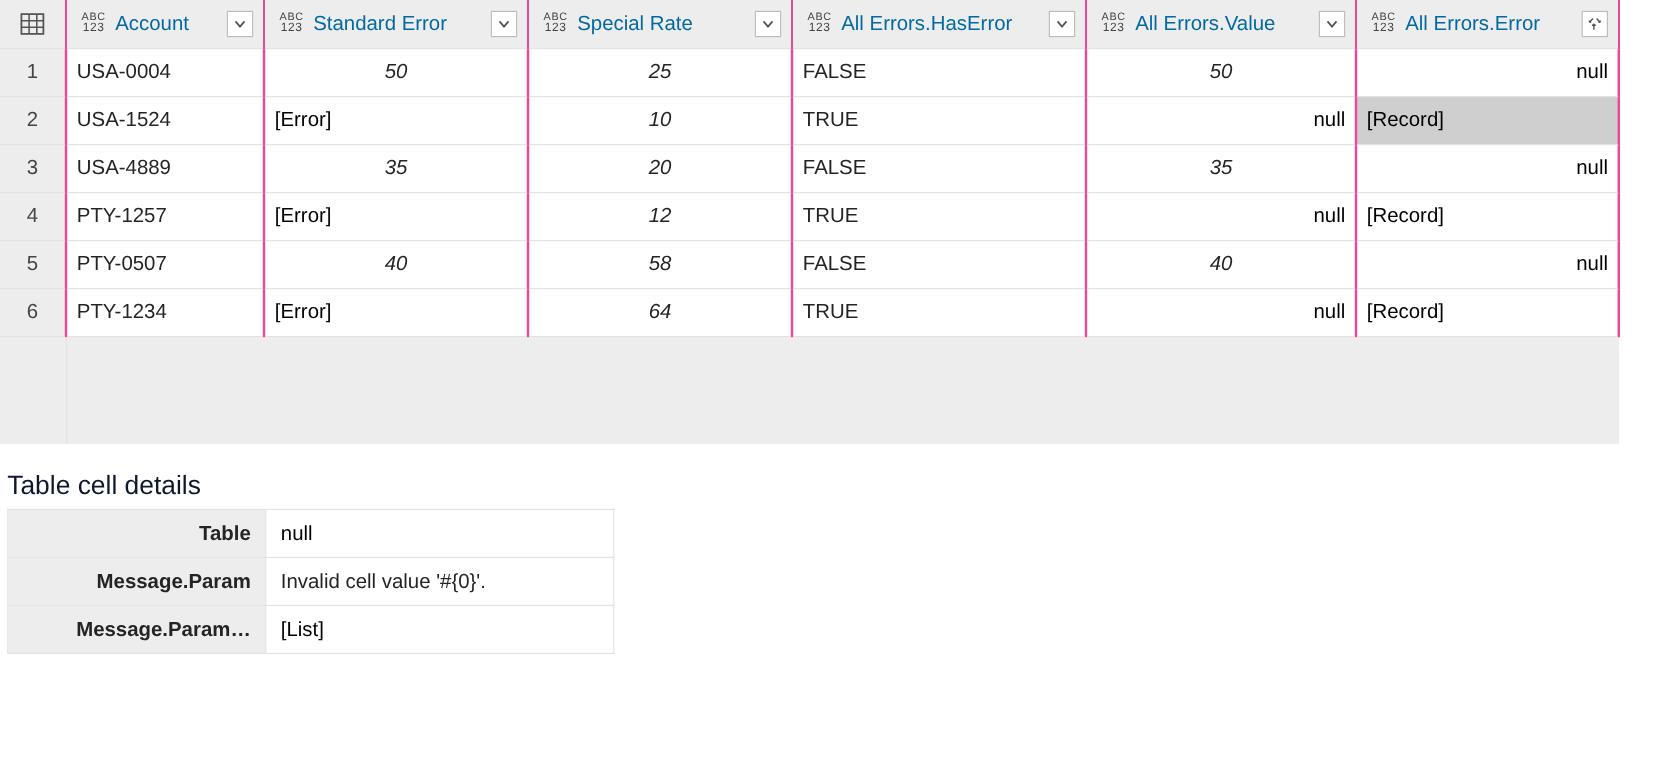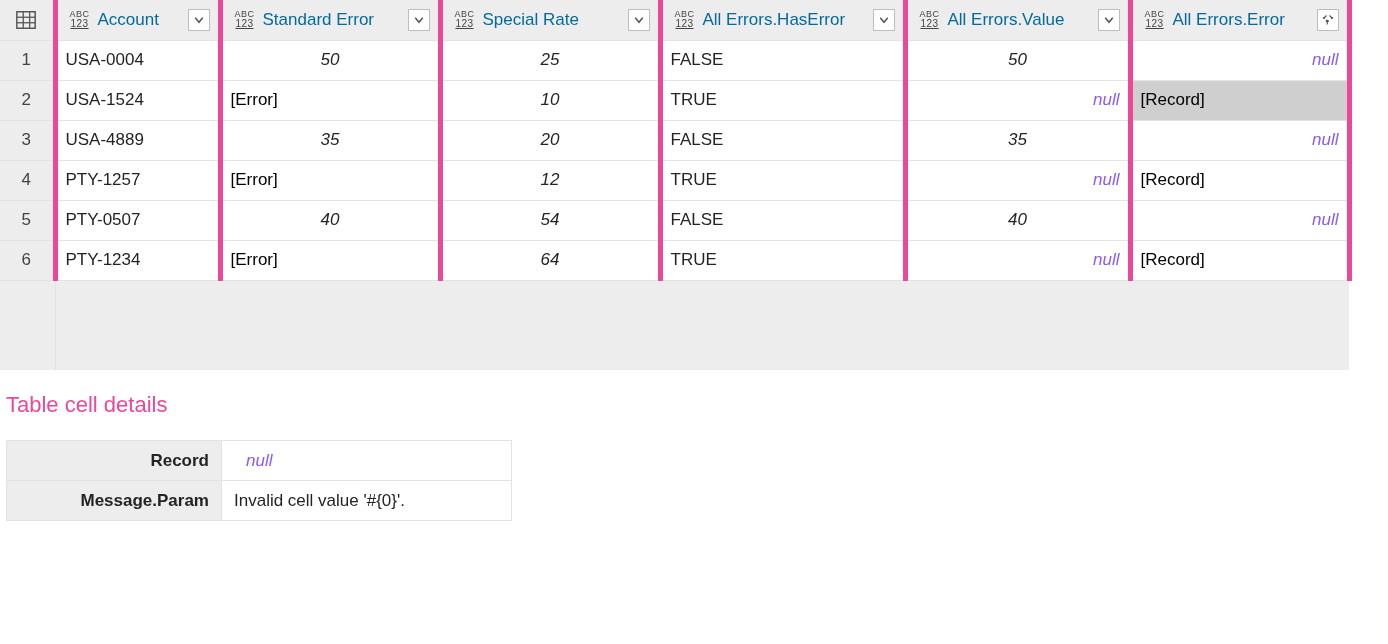--- a/index.html
+++ b/index.html
@@ -14,21 +14,21 @@
   .grid-wrap {
     width: 1349px;
     border-right: 1px solid #e3e3e3;
   }
   table.grid {
     border-collapse: collapse;
     table-layout: fixed;
     width: 100%;
   }
   .grid th, .grid td {
-    border-right: 5px solid #ec4899;
+    border-right: 2px solid #ec4899;
     border-bottom: 1px solid #e3e3e3;
     height: 40px;
     padding: 0 8px;
     white-space: nowrap;
     overflow: hidden;
   }
   .grid th {
     background: #ededed;
     font-weight: 400;
     text-align: left;
@@ -50,50 +50,50 @@
     height:100%;
   }
   .col-name { flex:1; color:#0369a1; }
   .type-icon {
     width:28px; height:24px;
     display:flex; flex-direction:column; align-items:center; justify-content:center;
     line-height:1;
     color:#444;
   }
   .type-icon .abc { font-size:9px; letter-spacing:0.5px; }
-  .type-icon .num { font-size:10px; letter-spacing:0.5px;text-decoration:underline; }
+  .type-icon .num { font-size:10px; letter-spacing:0.5px; }
   .filter-btn {
     width:22px; height:22px;
     border:1px solid #bdbdbd;
     background:#fff;
     display:flex; align-items:center; justify-content:center;
     color:#555;
   }
   .filter-btn svg { width:12px; height:12px; }
   .table-icon {
     width:100%; height:100%;
     display:flex; align-items:center; justify-content:center;
   }
   .table-icon svg { width:22px; height:22px; }
   .num-cell { text-align:center; font-style:italic; }
   .link-val { color:#000000; }
-  .null-val { color:#8b5cf6; font-style:italic; text-align:right;margin-left:12px;}
+  .null-val { color:#000000; text-align:right;}
   .sel-cell { background:#cfcfcf; }
   .blank-row td.blank-left {
     background:#ededed; border-right:1px solid #e3e3e3; border-bottom:none;
   }
   .blank-row td.blank-right {
     background:#ededed; border:none;
   }
   
   .details-title {
     font-size:22px;
     font-weight:400;
-    color:#ec4899;
-    margin:22px 0 22px 6px;
+    color:#0f172a;
+    margin:22px 0 6px 6px;
   }
   table.details {
     border-collapse:collapse;
     margin-left:6px;
   }
   .details td {
     border:1px solid #e3e3e3;
     height:40px;
     padding:0 12px;
     white-space:nowrap;
@@ -258,21 +258,21 @@
           <td><span class="link-val">[Error]</span></td>
           <td class="num-cell"><span>12</span></td>
           <td><span>TRUE</span></td>
           <td class="null-val"><span>null</span></td>
           <td><span class="link-val">[Record]</span></td>
         </tr>
         <tr>
           <td class="rownum"><span>5</span></td>
           <td><span>PTY-0507</span></td>
           <td class="num-cell"><span class="">40</span></td>
-          <td class="num-cell"><span>54</span></td>
+          <td class="num-cell"><span>58</span></td>
           <td><span>FALSE</span></td>
           <td class="num-cell"><span>40</span></td>
           <td class="null-val"><span class="">null</span></td>
         </tr>
         <tr>
           <td class="rownum"><span>6</span></td>
           <td><span>PTY-1234</span></td>
           <td><span class="link-val">[Error]</span></td>
           <td class="num-cell"><span>64</span></td>
           <td><span>TRUE</span></td>
@@ -284,21 +284,25 @@
           <td class="blank-right" colspan="6" style="height: 90px;"></td>
         </tr>
       </tbody>
   </table>
 </div>
 
 <div class="details-title">Table cell details</div>
 <table class="details">
   <tbody id="details-body">
       <tr>
-        <td class="key">Record</td>
+        <td class="key">Table</td>
         <td class="val"><span class="null-val" style="text-align:left;display:inline;">null</span></td>
       </tr>
       <tr>
         <td class="key">Message.Param</td>
         <td class="val"><span class="" style="">Invalid cell value '#{0}'.</span></td>
       </tr>
+      <tr>
+        <td class="key">Message.Param…</td>
+        <td class="val"><span class="link-val" style="">[List]</span></td>
+      </tr>
     </tbody>
 </table>
 
 </body></html>

